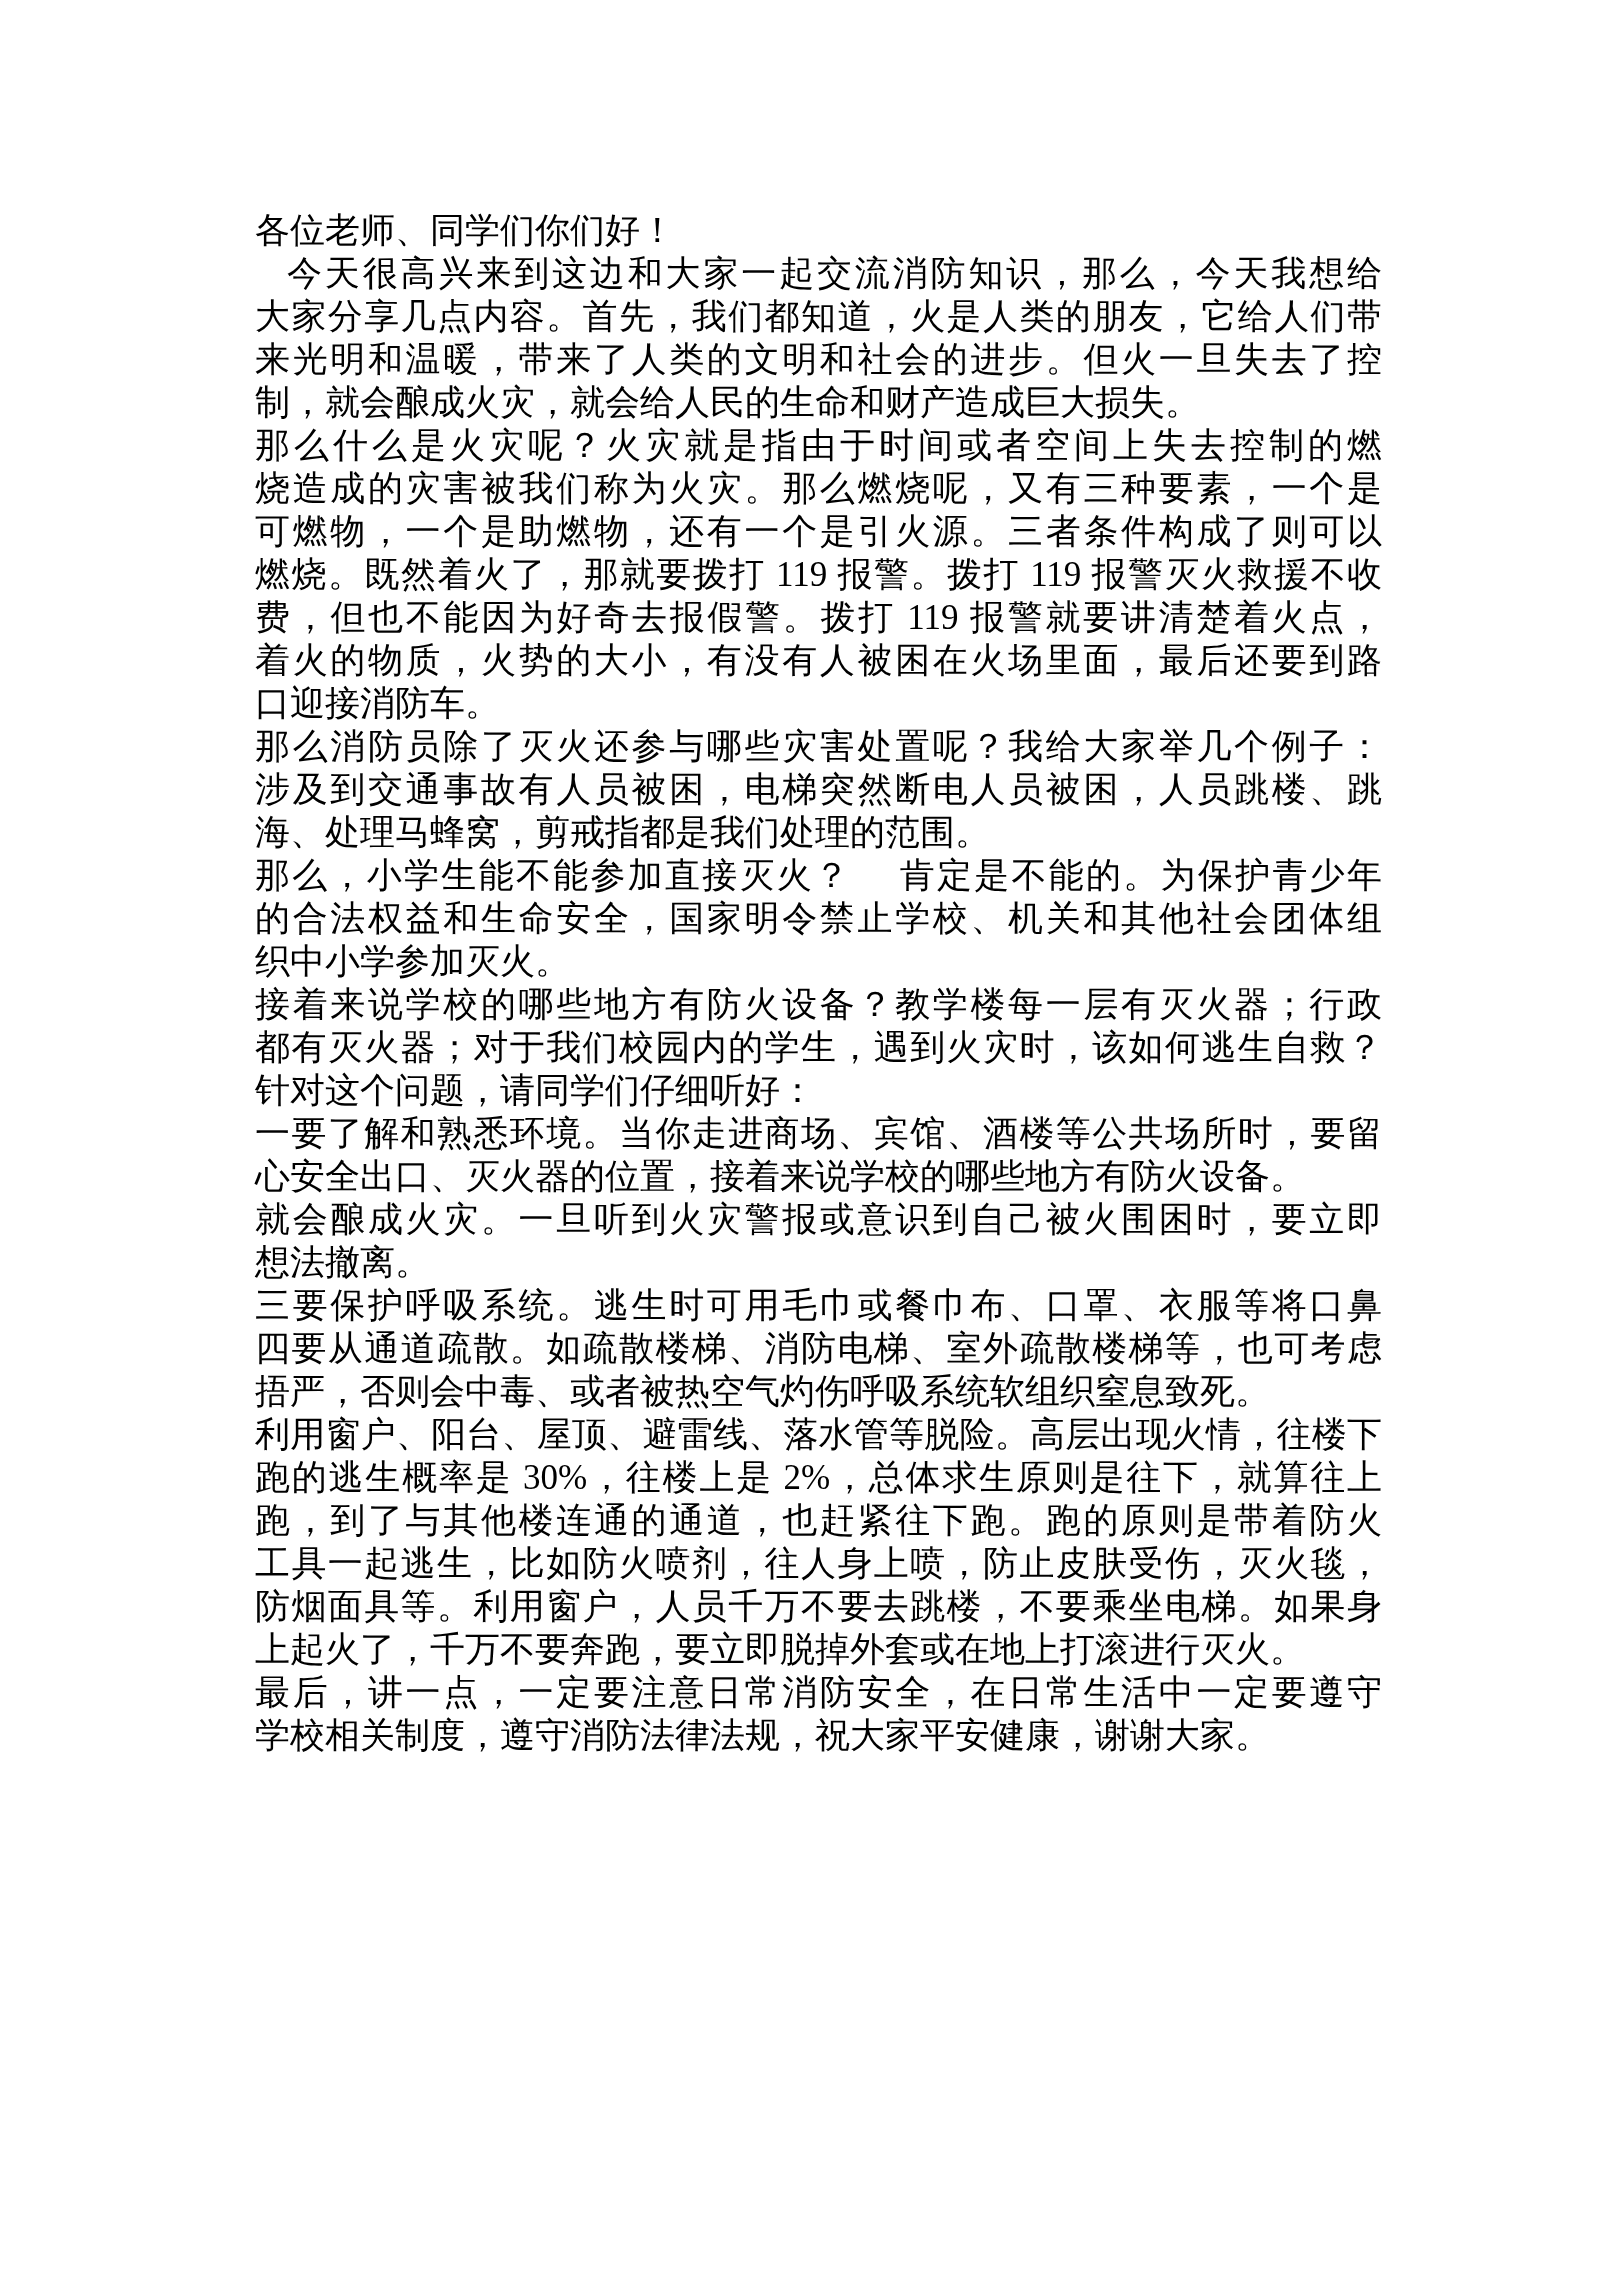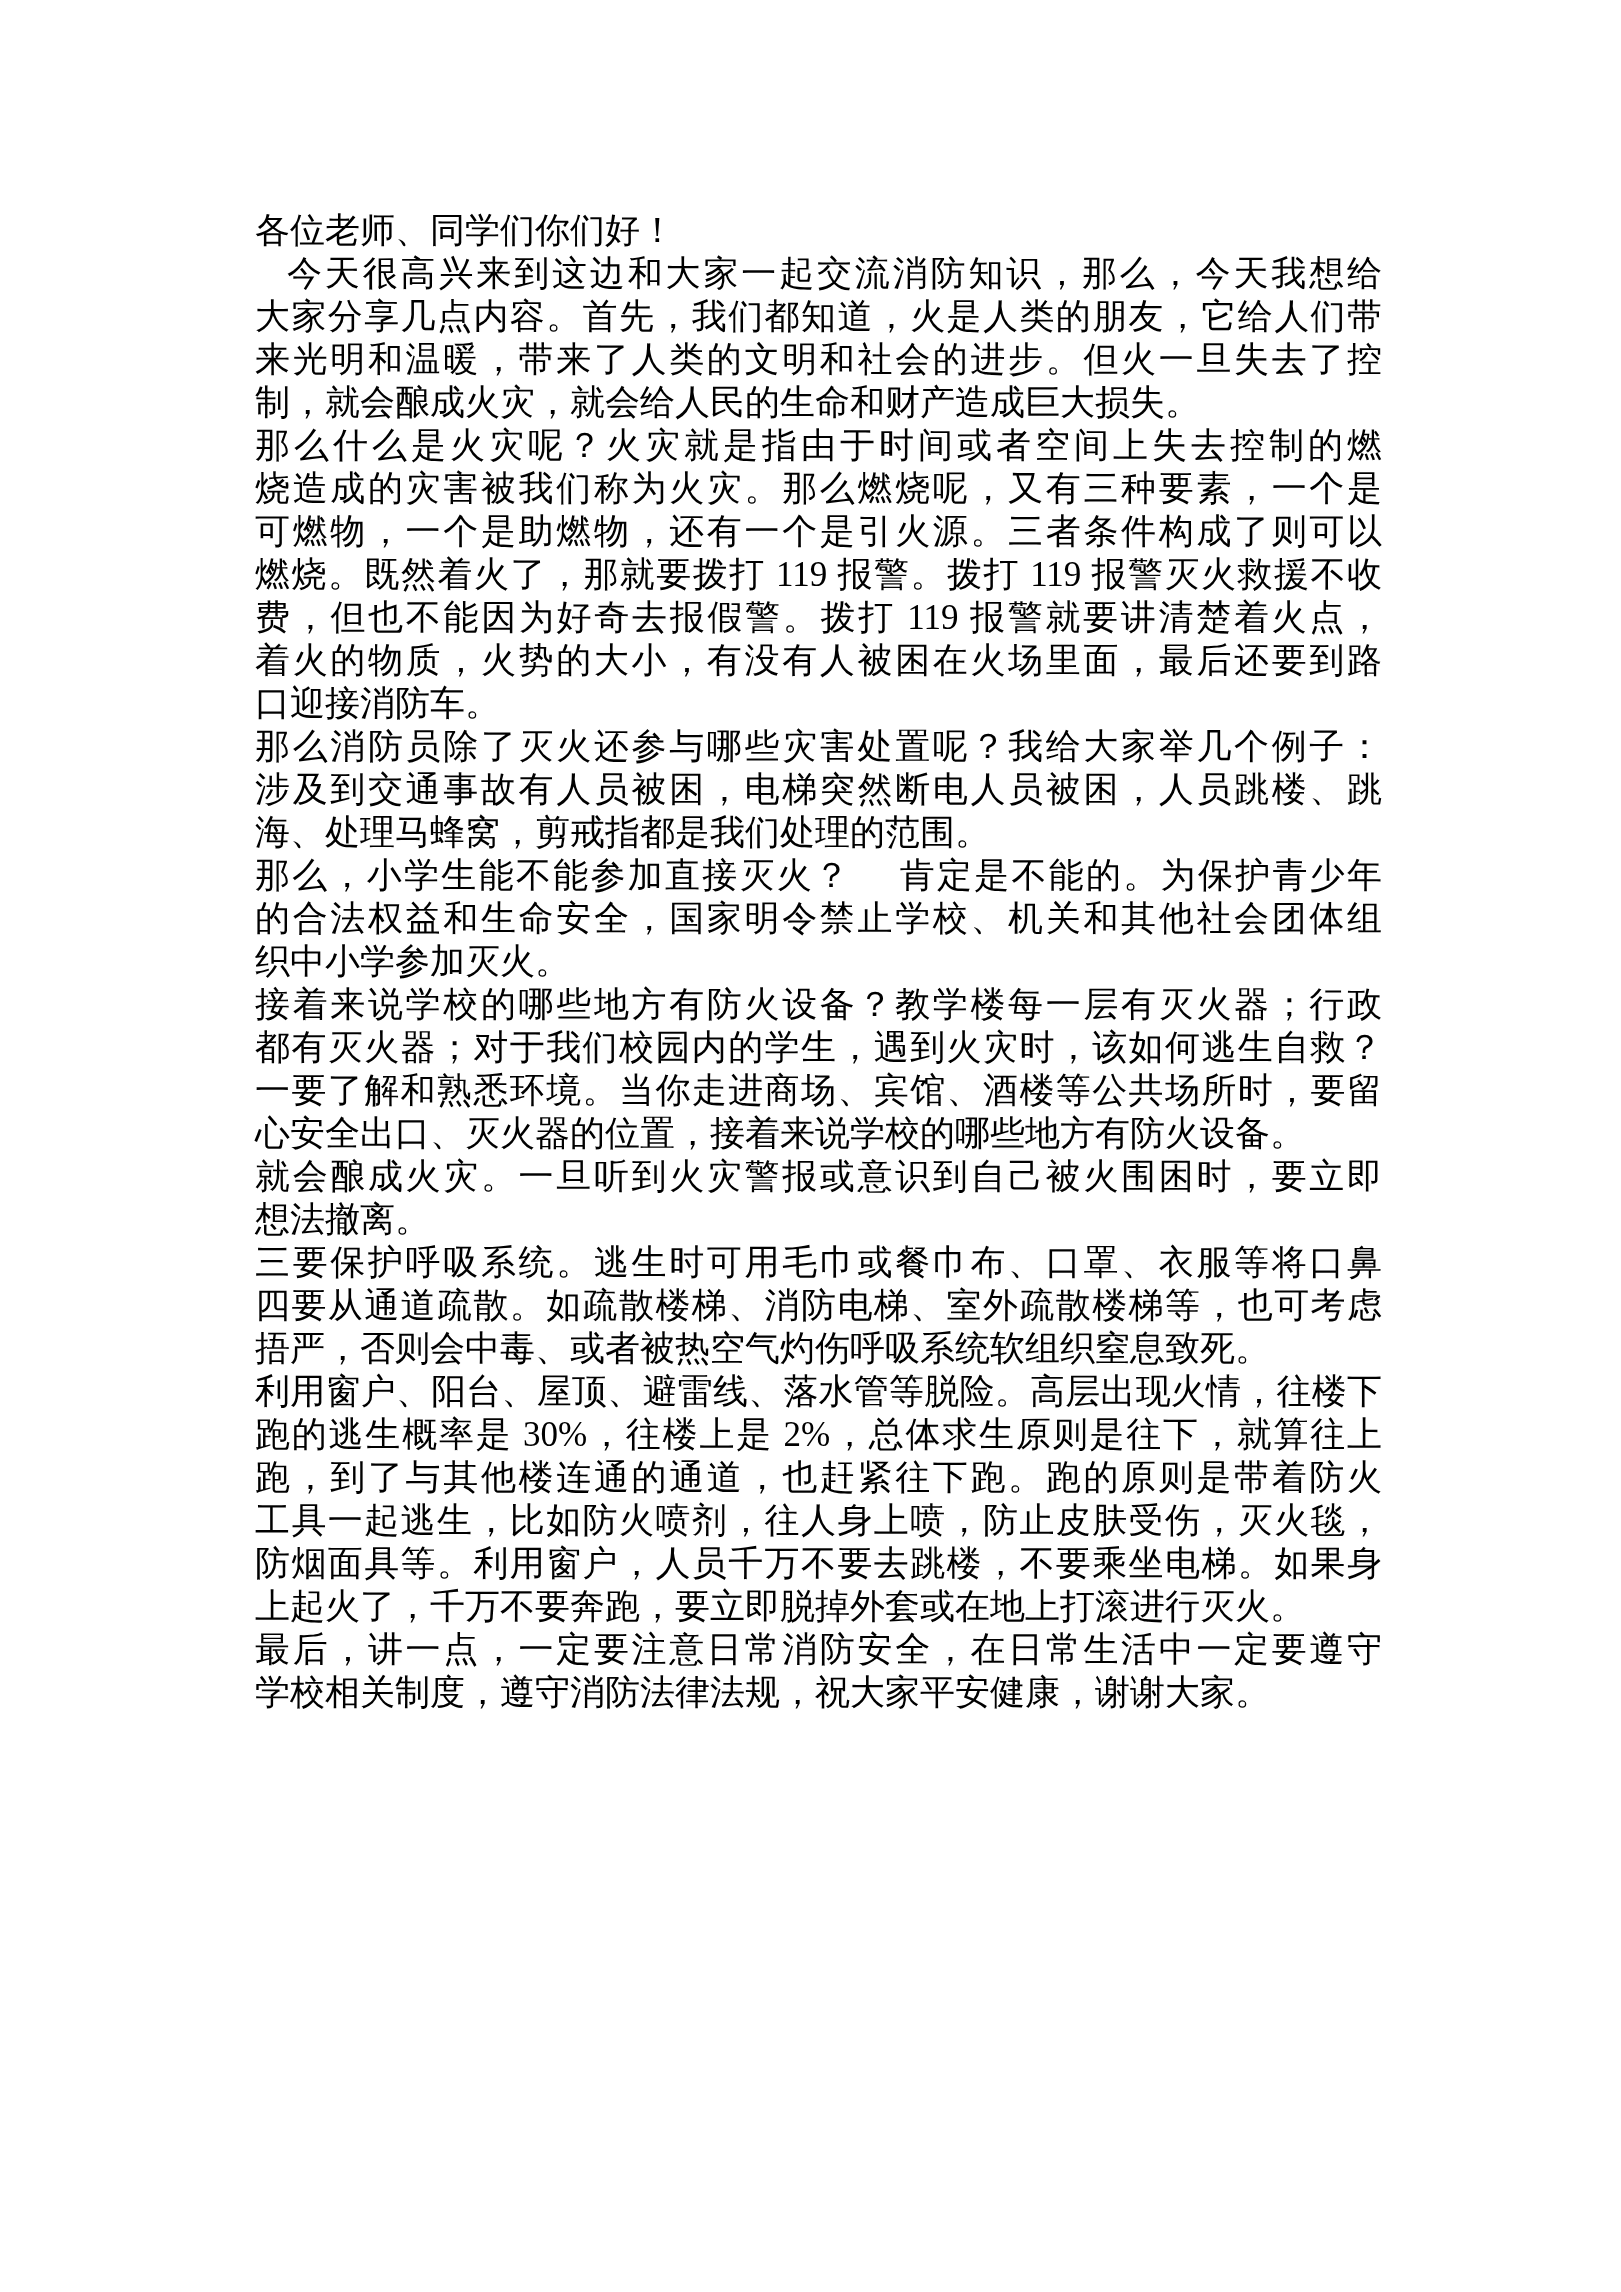--- a/index.html
+++ b/index.html
@@ -63,20 +63,21 @@
       <div class="line fill">着火的物质，火势的大小，有没有人被困在火场里面，最后还要到路</div>
       <div class="line">口迎接消防车。</div>
       <div class="line fill">那么消防员除了灭火还参与哪些灾害处置呢？我给大家举几个例子：</div>
       <div class="line fill">涉及到交通事故有人员被困，电梯突然断电人员被困，人员跳楼、跳</div>
       <div class="line">海、处理马蜂窝，剪戒指都是我们处理的范围。</div>
       <div class="line fill">那么，小学生能不能参加直接灭火？　 肯定是不能的。为保护青少年</div>
       <div class="line fill">的合法权益和生命安全，国家明令禁止学校、机关和其他社会团体组</div>
       <div class="line">织中小学参加灭火。</div>
       <div class="line fill">接着来说学校的哪些地方有防火设备？教学楼每一层有灭火器；行政</div>
       <div class="line fill">都有灭火器；对于我们校园内的学生，遇到火灾时，该如何逃生自救？</div>
+      <div class="line">针对这个问题，请同学们仔细听好：</div>
       <div class="line fill">一要了解和熟悉环境。当你走进商场、宾馆、酒楼等公共场所时，要留</div>
       <div class="line">心安全出口、灭火器的位置，接着来说学校的哪些地方有防火设备。</div>
       <div class="line fill">就会酿成火灾。一旦听到火灾警报或意识到自己被火围困时，要立即</div>
       <div class="line">想法撤离。</div>
       <div class="line fill">三要保护呼吸系统。逃生时可用毛巾或餐巾布、口罩、衣服等将口鼻</div>
       <div class="line fill">四要从通道疏散。如疏散楼梯、消防电梯、室外疏散楼梯等，也可考虑</div>
       <div class="line">捂严，否则会中毒、或者被热空气灼伤呼吸系统软组织窒息致死。</div>
       <div class="line fill">利用窗户、阳台、屋顶、避雷线、落水管等脱险。高层出现火情，往楼下</div>
       <div class="line fill">跑的逃生概率是 30%，往楼上是 2%，总体求生原则是往下，就算往上</div>
       <div class="line fill">跑，到了与其他楼连通的通道，也赶紧往下跑。跑的原则是带着防火</div>

